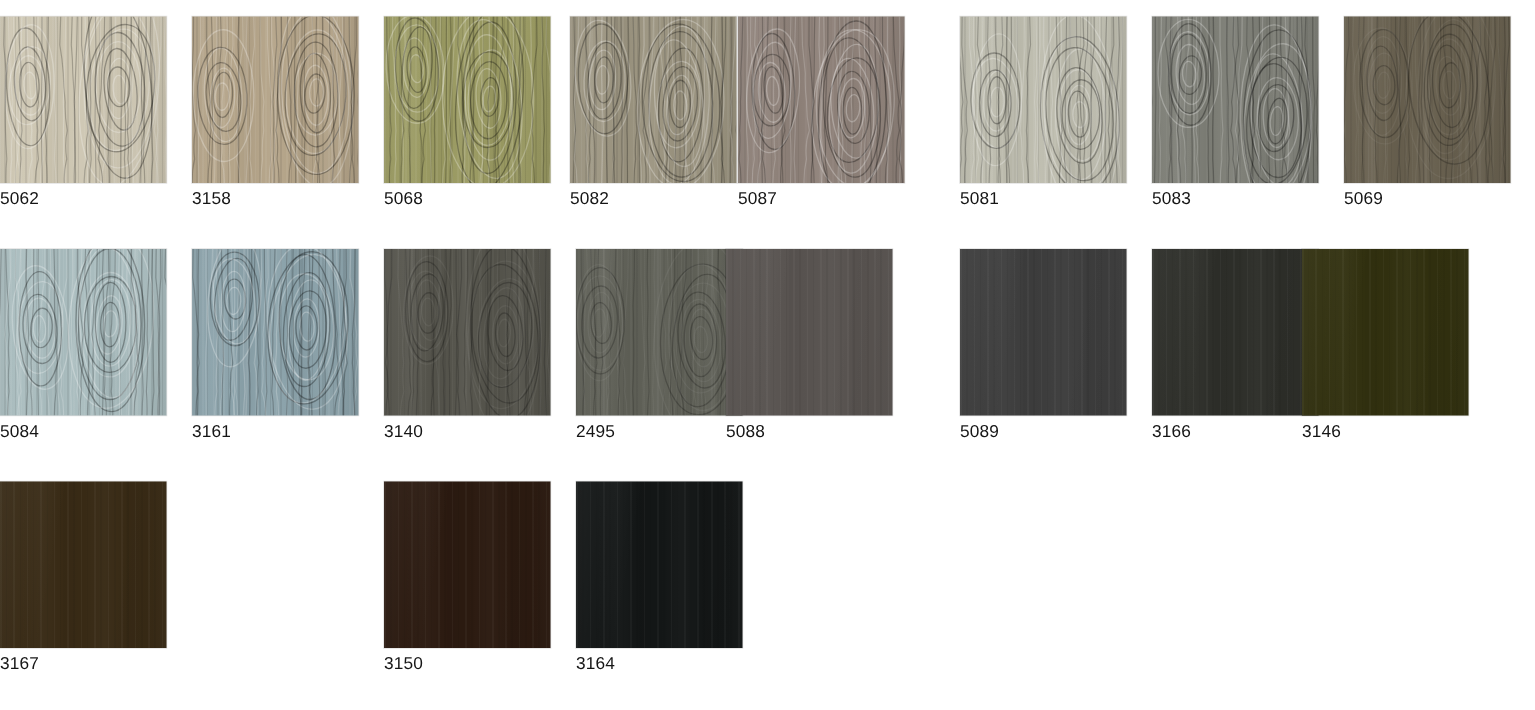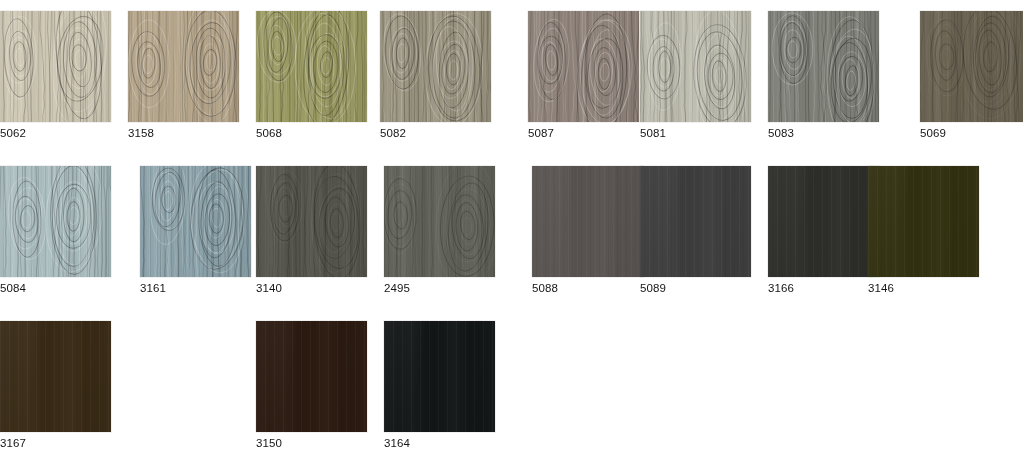--- a/index.html
+++ b/index.html
@@ -414,21 +414,21 @@
             <path class="grainline" d="M103.82 -3 Q103.70 9.00 103.63 19.00 Q102.97 28.00 102.41 38.00 Q101.83 47.00 100.51 57.00 Q101.58 66.00 100.10 76.00 Q102.09 85.00 100.94 95.00 Q103.25 104.00 102.88 114.00 Q104.16 123.00 104.40 133.00"></path>
             <path class="grainline" d="M107.32 -3 Q107.44 9.00 107.53 19.00 Q107.37 28.00 107.40 38.00 Q107.33 47.00 107.33 57.00 Q107.40 66.00 107.45 76.00 Q107.04 85.00 106.85 95.00 Q106.95 104.00 106.70 114.00 Q107.57 123.00 107.74 133.00"></path>
             <path class="grainline-lt" d="M110.48 -3 Q110.11 9.00 109.86 19.00 Q109.24 28.00 108.42 38.00 Q108.55 47.00 107.27 57.00 Q108.26 66.00 106.78 76.00 Q109.04 85.00 108.08 95.00 Q109.15 104.00 108.27 114.00 Q110.06 123.00 109.78 133.00"></path>
             <path class="grainline" d="M113.69 -3 Q113.54 9.00 113.43 19.00 Q112.80 28.00 112.20 38.00 Q112.31 47.00 111.39 57.00 Q111.89 66.00 110.68 76.00 Q112.41 85.00 111.55 95.00 Q112.76 104.00 112.14 114.00 Q113.55 123.00 113.45 133.00"></path>
           </svg>
           <div class="tex tex-lines"></div>
           <div class="tex tex-sheen"></div>
         </div>
         <div class="swatch-label">5082</div>
       </div>
-      <div class="swatch-cell" style="left: 528px;">
+      <div class="swatch-cell" style="left: 492px;">
         <div class="swatch-chip" style="background-color: rgb(142, 129, 121);">
           <div class="tex tex-band"></div>
           <svg class="tex-svg" viewBox="0 0 111 111" preserveAspectRatio="none">
             <ellipse class="ring-lt" cx="23.20" cy="49.61" rx="4.12" ry="9.65" transform="rotate(-3.8 23.24 49.34)"></ellipse>
             <ellipse class="ring" cx="23.64" cy="49.03" rx="6.09" ry="15.53" transform="rotate(-5.6 23.24 49.34)"></ellipse>
             <ellipse class="ring-lt" cx="22.46" cy="50.53" rx="8.85" ry="19.93" transform="rotate(-3.4 23.24 49.34)"></ellipse>
             <ellipse class="ring" cx="22.48" cy="49.11" rx="12.15" ry="23.88" transform="rotate(1.8 23.24 49.34)"></ellipse>
             <ellipse class="ring-lt" cx="22.53" cy="49.24" rx="12.50" ry="32.13" transform="rotate(4.6 23.24 49.34)"></ellipse>
             <ellipse class="ring" cx="23.55" cy="50.01" rx="14.19" ry="38.67" transform="rotate(-1.8 23.24 49.34)"></ellipse>
             <ellipse class="ring-lt" cx="23.37" cy="49.52" rx="17.34" ry="41.31" transform="rotate(4.3 23.24 49.34)"></ellipse>
@@ -598,21 +598,21 @@
             <path class="grainline" d="M99.47 -3 Q99.87 9.00 100.14 19.00 Q99.74 28.00 99.91 38.00 Q99.07 47.00 98.80 57.00 Q99.46 66.00 99.44 76.00 Q99.48 85.00 99.49 95.00 Q99.45 104.00 99.44 114.00 Q99.23 123.00 99.06 133.00"></path>
             <path class="grainline" d="M102.62 -3 Q102.21 9.00 101.94 19.00 Q103.20 28.00 103.58 38.00 Q103.90 47.00 104.75 57.00 Q104.00 66.00 104.91 76.00 Q103.66 85.00 104.35 95.00 Q103.61 104.00 104.28 114.00 Q102.34 123.00 102.15 133.00"></path>
             <path class="grainline" d="M107.15 -3 Q107.16 9.00 107.16 19.00 Q107.18 28.00 107.21 38.00 Q108.00 47.00 108.56 57.00 Q107.70 66.00 108.06 76.00 Q107.50 85.00 107.73 95.00 Q107.59 104.00 107.88 114.00 Q107.19 123.00 107.22 133.00"></path>
             <path class="grainline" d="M111.83 -3 Q112.14 9.00 112.34 19.00 Q111.27 28.00 110.90 38.00 Q110.65 47.00 109.87 57.00 Q110.50 66.00 109.62 76.00 Q110.88 85.00 110.24 95.00 Q110.95 104.00 110.37 114.00 Q111.53 123.00 111.32 133.00"></path>
           </svg>
           <div class="tex tex-lines-soft"></div>
           <div class="tex tex-sheen"></div>
         </div>
         <div class="swatch-label">5083</div>
       </div>
-      <div class="swatch-cell" style="left: 896px; margin-left: 24px;">
+      <div class="swatch-cell" style="left: 896px;">
         <div class="swatch-chip chip-dark" style="background-color: rgb(104, 96, 79);">
           <div class="tex tex-band"></div>
           <svg class="tex-svg" viewBox="0 0 111 111" preserveAspectRatio="none">
             <ellipse class="ring-lt" cx="26.34" cy="45.80" rx="4.29" ry="8.70" transform="rotate(2.7 26.14 45.43)"></ellipse>
             <ellipse class="ring" cx="26.67" cy="45.82" rx="7.22" ry="13.01" transform="rotate(-1.6 26.14 45.43)"></ellipse>
             <ellipse class="ring-lt" cx="26.13" cy="44.49" rx="9.60" ry="20.04" transform="rotate(2.2 26.14 45.43)"></ellipse>
             <ellipse class="ring" cx="25.58" cy="44.52" rx="10.05" ry="24.80" transform="rotate(-3.0 26.14 45.43)"></ellipse>
             <ellipse class="ring-lt" cx="25.77" cy="46.30" rx="12.56" ry="32.92" transform="rotate(0.8 26.14 45.43)"></ellipse>
             <ellipse class="ring" cx="26.83" cy="44.69" rx="16.23" ry="35.99" transform="rotate(-1.0 26.14 45.43)"></ellipse>
             <ellipse class="ring-lt" cx="25.68" cy="46.30" rx="19.37" ry="38.67" transform="rotate(-2.9 26.14 45.43)"></ellipse>
@@ -726,21 +726,21 @@
             <path class="grainline" d="M101.76 -3 Q101.47 9.00 101.28 19.00 Q101.83 28.00 101.87 38.00 Q101.98 47.00 102.12 57.00 Q102.05 66.00 102.24 76.00 Q102.26 85.00 102.60 95.00 Q101.55 104.00 101.41 114.00 Q101.83 123.00 101.88 133.00"></path>
             <path class="grainline" d="M104.17 -3 Q103.98 9.00 103.85 19.00 Q105.01 28.00 105.57 38.00 Q105.07 47.00 105.67 57.00 Q105.33 66.00 106.11 76.00 Q105.18 85.00 105.85 95.00 Q104.93 104.00 105.44 114.00 Q104.57 123.00 104.83 133.00"></path>
             <path class="grainline" d="M107.04 -3 Q107.19 9.00 107.28 19.00 Q106.41 28.00 106.00 38.00 Q106.63 47.00 106.35 57.00 Q106.29 66.00 105.80 76.00 Q106.63 85.00 106.36 95.00 Q106.45 104.00 106.05 114.00 Q107.20 123.00 107.31 133.00"></path>
             <path class="grainline" d="M110.45 -3 Q110.12 9.00 109.91 19.00 Q112.10 28.00 113.20 38.00 Q112.28 47.00 113.50 57.00 Q113.25 66.00 115.12 76.00 Q113.05 85.00 114.79 95.00 Q111.41 104.00 112.05 114.00 Q110.15 123.00 109.96 133.00"></path>
           </svg>
           <div class="tex tex-lines"></div>
           <div class="tex tex-sheen"></div>
         </div>
         <div class="swatch-label">5084</div>
       </div>
-      <div class="swatch-cell" style="left: 140px;">
+      <div class="swatch-cell" style="left: 128px;">
         <div class="swatch-chip" style="background-color: rgb(139, 162, 170);">
           <div class="tex tex-band"></div>
           <svg class="tex-svg" viewBox="0 0 111 111" preserveAspectRatio="none">
             <ellipse class="ring-lt" cx="27.89" cy="34.60" rx="4.64" ry="9.06" transform="rotate(3.1 28.07 34.15)"></ellipse>
             <ellipse class="ring" cx="28.69" cy="33.41" rx="7.04" ry="13.33" transform="rotate(-3.0 28.07 34.15)"></ellipse>
             <ellipse class="ring-lt" cx="27.52" cy="34.99" rx="8.00" ry="20.11" transform="rotate(1.9 28.07 34.15)"></ellipse>
             <ellipse class="ring" cx="27.65" cy="33.59" rx="12.38" ry="27.42" transform="rotate(5.8 28.07 34.15)"></ellipse>
             <ellipse class="ring-lt" cx="27.93" cy="34.87" rx="13.77" ry="28.45" transform="rotate(-5.8 28.07 34.15)"></ellipse>
             <ellipse class="ring" cx="28.49" cy="33.27" rx="16.19" ry="31.21" transform="rotate(-0.5 28.07 34.15)"></ellipse>
             <ellipse class="ring-lt" cx="28.28" cy="34.68" rx="17.45" ry="43.92" transform="rotate(4.3 28.07 34.15)"></ellipse>
@@ -907,21 +907,21 @@
             <path class="grainline" d="M99.32 -3 Q99.55 9.00 99.71 19.00 Q100.48 28.00 101.26 38.00 Q100.55 47.00 101.37 57.00 Q100.79 66.00 101.77 76.00 Q100.98 85.00 102.09 95.00 Q100.49 104.00 101.28 114.00 Q99.00 123.00 98.78 133.00"></path>
             <path class="grainline-lt" d="M103.87 -3 Q103.72 9.00 103.63 19.00 Q104.10 28.00 104.25 38.00 Q104.40 47.00 104.76 57.00 Q105.04 66.00 105.83 76.00 Q104.71 85.00 105.28 95.00 Q104.64 104.00 105.16 114.00 Q104.08 123.00 104.23 133.00"></path>
             <path class="grainline" d="M108.27 -3 Q108.17 9.00 108.10 19.00 Q109.34 28.00 110.06 38.00 Q109.65 47.00 110.57 57.00 Q110.04 66.00 111.22 76.00 Q109.46 85.00 110.26 95.00 Q109.28 104.00 109.96 114.00 Q108.46 123.00 108.59 133.00"></path>
             <path class="grainline-lt" d="M112.71 -3 Q112.63 9.00 112.58 19.00 Q111.73 28.00 111.07 38.00 Q110.92 47.00 109.72 57.00 Q111.25 66.00 110.27 76.00 Q111.11 85.00 110.04 95.00 Q111.76 104.00 111.13 114.00 Q112.79 123.00 112.85 133.00"></path>
           </svg>
           <div class="tex tex-lines-soft"></div>
           <div class="tex tex-sheen"></div>
         </div>
         <div class="swatch-label">2495</div>
       </div>
-      <div class="swatch-cell" style="left: 532px;">
+      <div class="swatch-cell" style="left: 484px;">
         <div class="swatch-chip chip-flat" style="background-color: rgb(88, 83, 80);">
           <div class="tex tex-band"></div>
           <div class="tex tex-lines-soft"></div>
           <div class="tex tex-sheen"></div>
         </div>
         <div class="swatch-label">5088</div>
       </div>
       <div class="swatch-cell" style="left: 640px;">
         <div class="swatch-chip chip-flat" style="background-color: rgb(61, 61, 61);">
           <div class="tex tex-band"></div>

